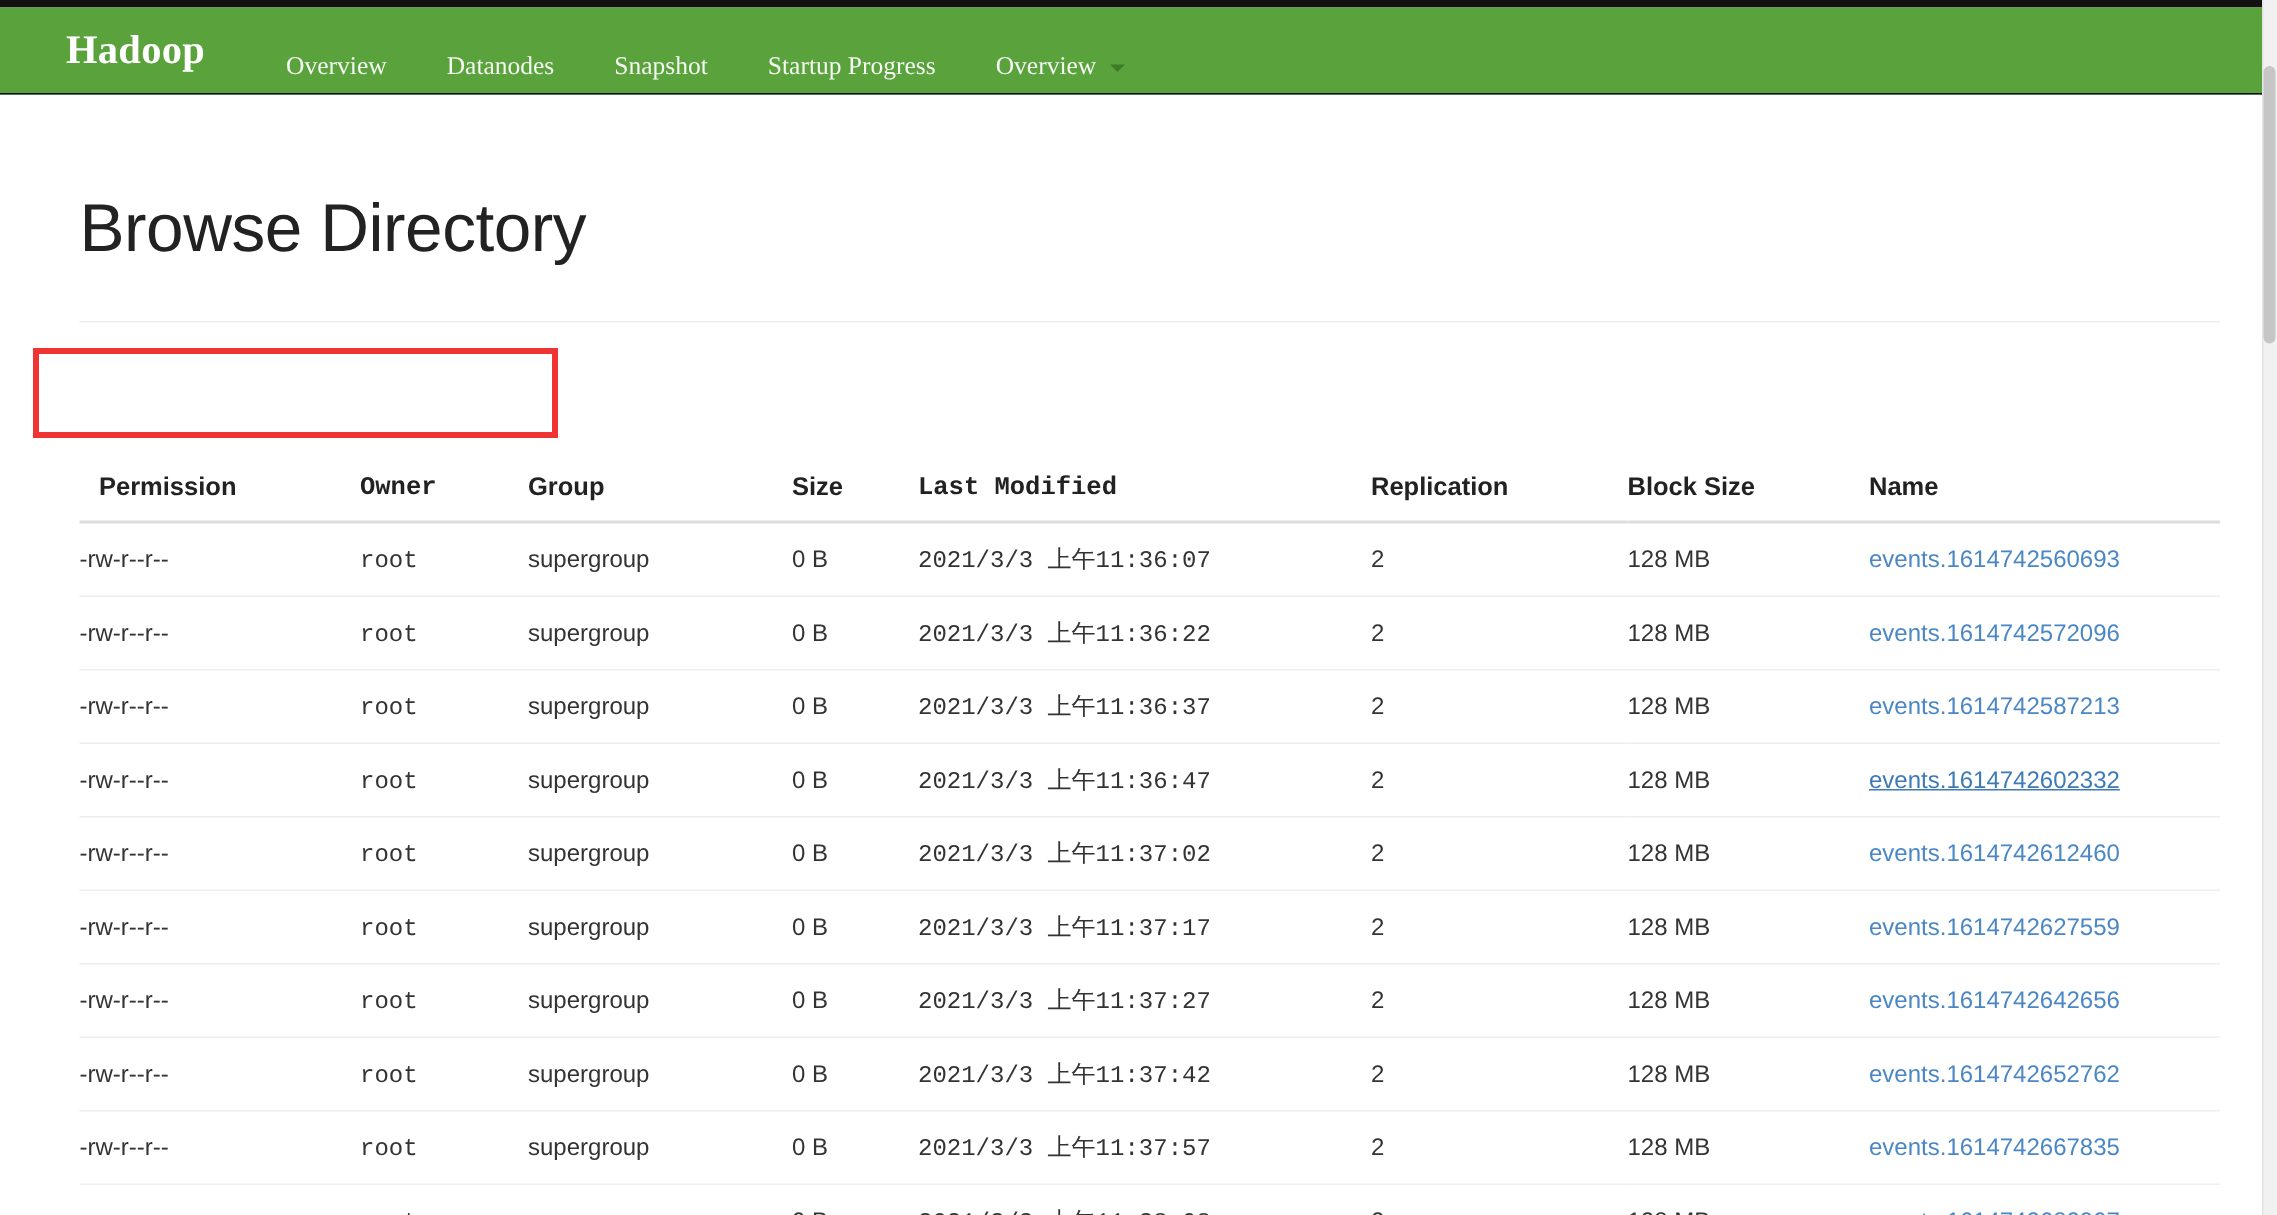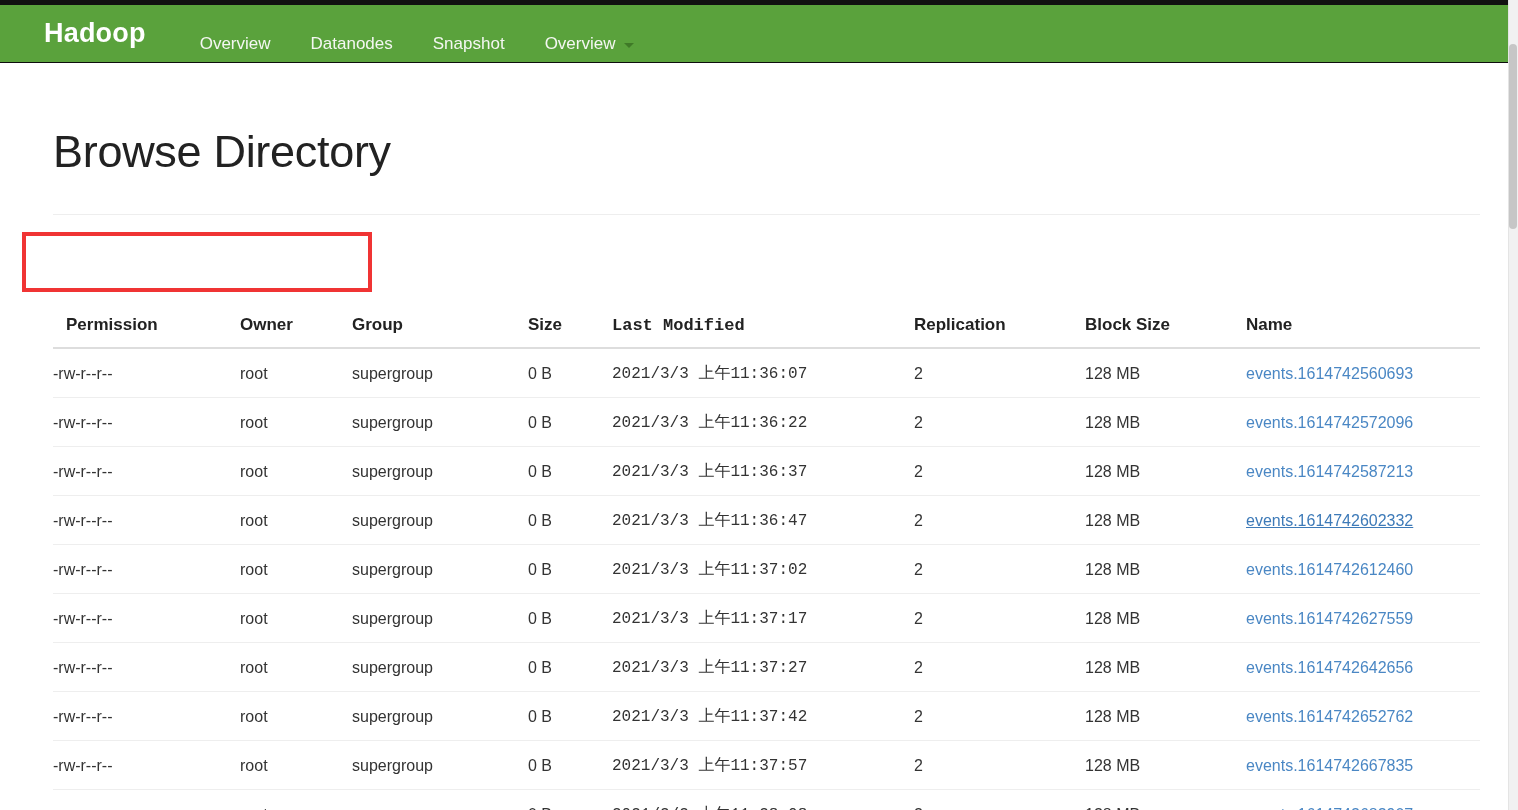--- a/index.html
+++ b/index.html
@@ -29,20 +29,21 @@
   .navbar {
     position: absolute;
     top: 5px; left: 0;
     width: 1508px;
     height: 58px;
     background: #5aa23c;
     box-sizing: border-box;
     border-bottom: 1px solid #0d0d0d;
     display: flex;
     align-items: center;
+    font-family: Liberation Serif, serif;
   }
   .brand {
     font-size: 27px;
     font-weight: bold;
     color: #ffffff;
     margin-left: 44px;
     margin-right: 40px;
     letter-spacing: 0.2px;
     line-height: 1;
   }
@@ -171,21 +172,21 @@
     white-space: nowrap;
   }
   table.file-table td {
     padding: 14px 8px 13px 0;
     border-bottom: 1px solid #eeeeee;
     color: #333333;
     white-space: nowrap;
     vertical-align: middle;
   }
   table.file-table th.c-perm,  td.c-perm  { width: 166px; padding-left: 13px; }
-  table.file-table th.c-owner, td.c-owner { width: 104px; }
+  table.file-table th.c-owner, td.c-owner { width: 104px; font-family: Liberation Mono, monospace; }
   table.file-table th.c-group, td.c-group { width: 168px; }
   table.file-table th.c-size,  td.c-size  { width: 76px; }
   table.file-table th.c-mod,   td.c-mod   { width: 294px; font-family: Liberation Mono, monospace; }
   table.file-table th.c-repl,  td.c-repl  { width: 163px; }
   table.file-table th.c-block, td.c-block { width: 153px; }
 
   td.c-name a {
     color: #4a87c4;
     text-decoration: none;
   }
@@ -222,20 +223,23 @@
   <div class="brand">Hadoop</div>
   <div class="nav-links">
     <div class="nav-item first">
       <span>Overview</span>
     </div>
     <div class="nav-item">
       <span>Datanodes</span>
     </div>
     <div class="nav-item">
       <span>Snapshot</span>
+    </div>
+    <div class="nav-item">
+      <span>Startup Progress</span>
     </div>
     <div class="nav-item">
       <span>Overview</span>
       <span class="caret"></span>
     </div>
   </div>
 </div>
 
 <div class="container">
 

